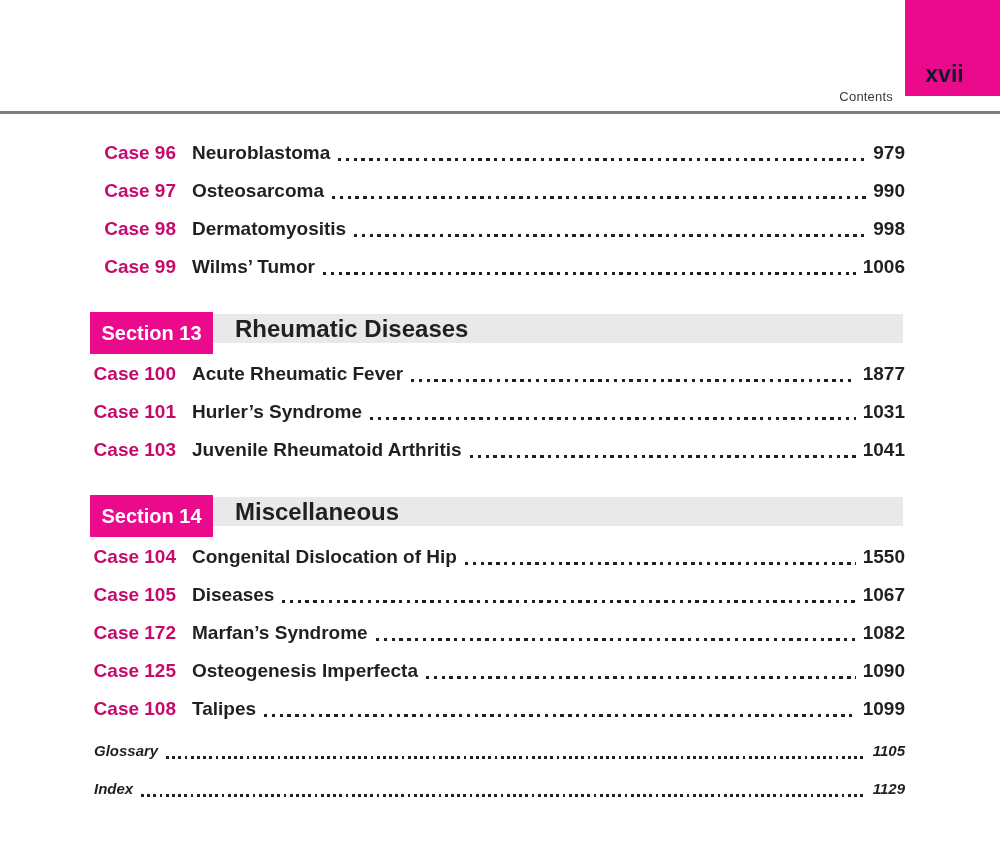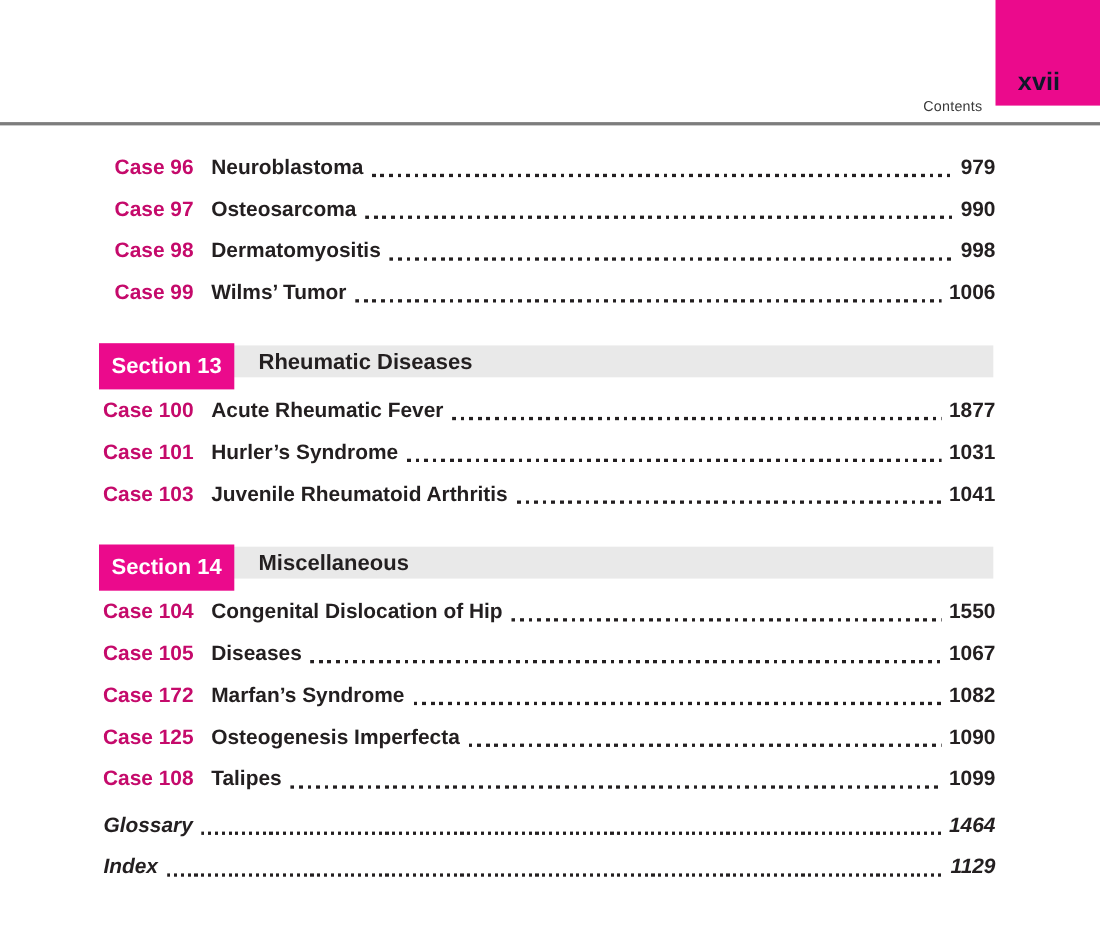--- a/index.html
+++ b/index.html
@@ -51,27 +51,27 @@
   .section-bar-bg{position:absolute;left:0;right:2px;top:2px;bottom:3px;background:var(--bar-gray);}
   .section-badge{
     position:absolute;left:0;top:0;width:123px;height:42px;
     background:var(--accent);color:#ffffff;
     display:flex;align-items:center;justify-content:center;
     font-size:20px;font-weight:700;
   }
   .section-title{
     position:absolute;left:145px;top:0;height:34px;
     display:flex;align-items:center;
-    font-size:20px;font-weight:700;color:var(--text);
+    font-size:24px;font-weight:700;color:var(--text);
   }
   
   .back-matter{margin-top:4px;}
   .back-row{
     display:flex;align-items:flex-end;height:38px;
-    font-size:19px;font-weight:700;font-style:italic;white-space:nowrap;
+    font-size:15px;font-weight:700;font-style:italic;white-space:nowrap;
   }
   .back-row > span{line-height:38px;}
   .back-title{margin-left:4px;}
   .leader-fine{
     flex:1;height:3px;min-width:20px;
     align-self:flex-end;margin:0 7px 11px 8px;
     background-image:repeating-linear-gradient(to right,var(--text) 0 2.8px,transparent 2.8px 6.2px);
   }
 </style>
 </head>
@@ -170,21 +170,21 @@
           <span class="case-title">Talipes</span>
           <div class="leader"></div>
           <span class="page-num">1099</span>
         </div>
       </div>
     </div>
   <div class="back-matter" id="back-matter">
       <div class="back-row">
         <span class="back-title">Glossary</span>
         <div class="leader-fine"></div>
-        <span class="page-num">1464</span>
+        <span class="page-num">1105</span>
       </div>
       <div class="back-row">
         <span class="back-title">Index</span>
         <div class="leader-fine"></div>
         <span class="page-num">1129</span>
       </div>
     </div>
 </div>
 
 </body></html>

